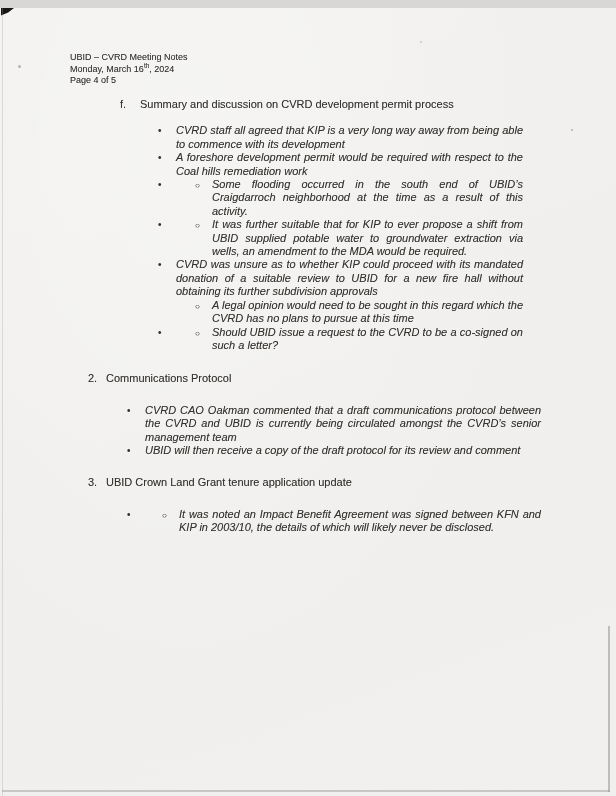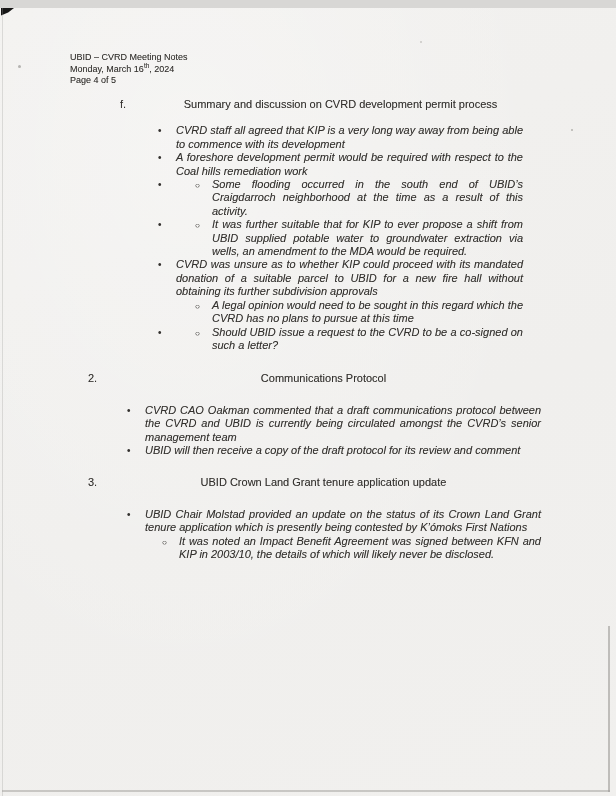--- a/index.html
+++ b/index.html
@@ -46,21 +46,21 @@
     font-size: 9px; line-height: 11.5px; white-space: nowrap;
   }
   .doc-header sup { font-size: 6.5px; vertical-align: super; line-height: 0; }
 
   
   .content { position: absolute; left: 0; top: 90px; width: 616px; font-size: 11px; line-height: 13.4px; }
 
   .sec-f { margin-left: 120px; width: 421px; }
   .row { display: flex; }
   .f-label { flex: none; width: 20px; }
-  .sec-title { flex: 1; text-align: center; }
+  .sec-title { flex: 1; }
 
   .f-bullets { margin-top: 13px; margin-left: 38px; width: 365px; }
   .b-marker { flex: none; width: 18px; font-size: 10px; }
   .b-body { flex: 1; min-width: 0; font-style: italic; }
   .b-text { text-align: justify; }
   .sub-row { display: flex; margin-left: 19px; }
   .s-marker { flex: none; width: 17px; font-size: 8px; padding-top: 1px; }
   .s-text { flex: 1; text-align: justify; }
 
   .sec-num { margin-left: 88px; width: 453px; }
@@ -128,21 +128,21 @@
             <div class="sub-row">
               <span class="s-marker">○</span>
               <div class="s-text">It was further suitable that for KIP to ever propose a shift from UBID supplied potable water to groundwater extraction via wells, an amendment to the MDA would be required.</div>
             </div>
           </div>
         </div>
 
         <div class="row">
           <span class="b-marker">•</span>
           <div class="b-body">
-            <div class="b-text">CVRD was unsure as to whether KIP could proceed with its mandated donation of a suitable parcel to UBID for a new fire hall without obtaining its further subdivision approvals</div>
+            <div class="b-text">CVRD was unsure as to whether KIP could proceed with its mandated donation of a suitable review to UBID for a new fire hall without obtaining its further subdivision approvals</div>
             <div class="sub-row">
               <span class="s-marker">○</span>
               <div class="s-text">A legal opinion would need to be sought in this regard which the CVRD has no plans to pursue at this time</div>
             </div>
           </div>
         </div>
 
         <div class="row">
           <span class="b-marker">•</span>
           <div class="b-body">
@@ -179,21 +179,20 @@
 
     <div class="sec-num sec-3">
       <div class="row">
         <span class="num-label">3.</span>
         <span class="sec-title">UBID Crown Land Grant tenure application update</span>
       </div>
       <div class="sec-bullets">
         <div class="row">
           <span class="b-marker">•</span>
           <div class="b-body">
-            <div class="b-text">UBID Chair Molstad provided an update on the status of its Crown Land Grant tenure application which is presently being contested by K’ómoks First Nations</div>
             <div class="sub-row-s3">
               <span class="s-marker">○</span>
               <div class="s-text">It was noted an Impact Benefit Agreement was signed between KFN and KIP in 2003/10, the details of which will likely never be disclosed.</div>
             </div>
           </div>
         </div>
       </div>
     </div>
 
   </div>

